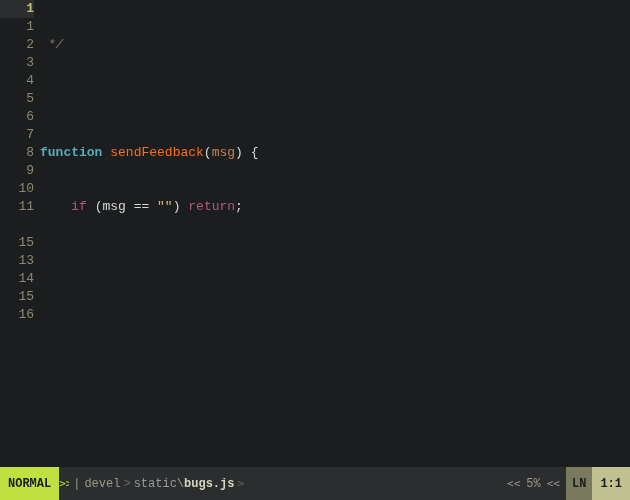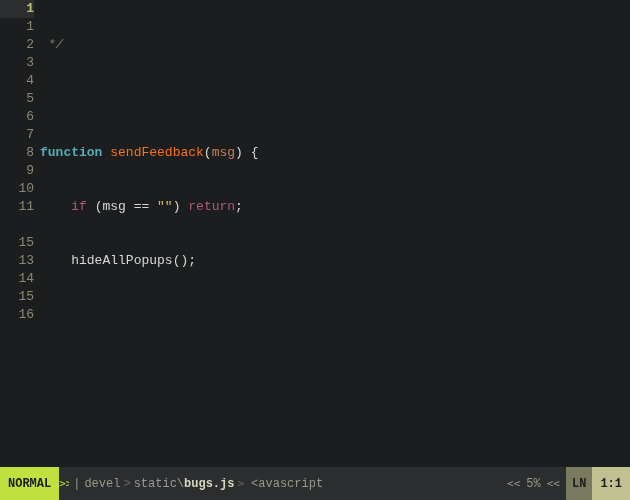--- a/index.html
+++ b/index.html
@@ -124,21 +124,20 @@
       <div class="line">14</div>
       <div class="line">15</div>
       <div class="line">16</div>
     </div>
 
     <div class="code">
       <div class="line cmt"> */</div>
       <div class="line"></div>
       <div class="line"><span class="kw">function</span><span> </span><span class="fn">sendFeedback</span><span class="paren">(</span><span class="var">msg</span><span class="paren">) {</span></div>
       <div class="line"><span>    </span><span class="kw2">if</span><span> (</span><span class="id">msg</span><span> == </span><span class="str">""</span><span>) </span><span class="kw2">return</span><span>;</span></div>
-      <div class="line"><span>    </span><span class="id">hideAllPopups</span><span class="paren">();</span></div>
       <div class="line"></div>
       
       
       
       
       
       
       
       
       
@@ -157,21 +156,20 @@
     <div class="seg seg-mode">NORMAL</div>
     <div class="seg seg-sep1 arr">&gt;&gt;</div>
     <div class="seg seg-branch">
       <span style="padding:0 4px">|</span>
       <span>devel</span>
       <span class="caret">&gt;</span>
       <span class="seg-file1">static\</span>
         <span class="seg-file2">bugs.js</span>
       <span class="caret arr">&gt;</span>
     </div>
-    <div class="seg seg-ft">&lt;avascript</div>
     <div class="flex-sp"></div>
     <div class="seg seg-pct">
         <span class="arr" style="padding-right:6px">&lt;&lt;</span>
         <span>5%</span>
         <span class="arr" style="padding-left:6px">&lt;&lt;</span>
       </div>
     <div class="seg seg-ln">LN</div>
     <div class="seg seg-pos">1:1</div>
   </div>
 

